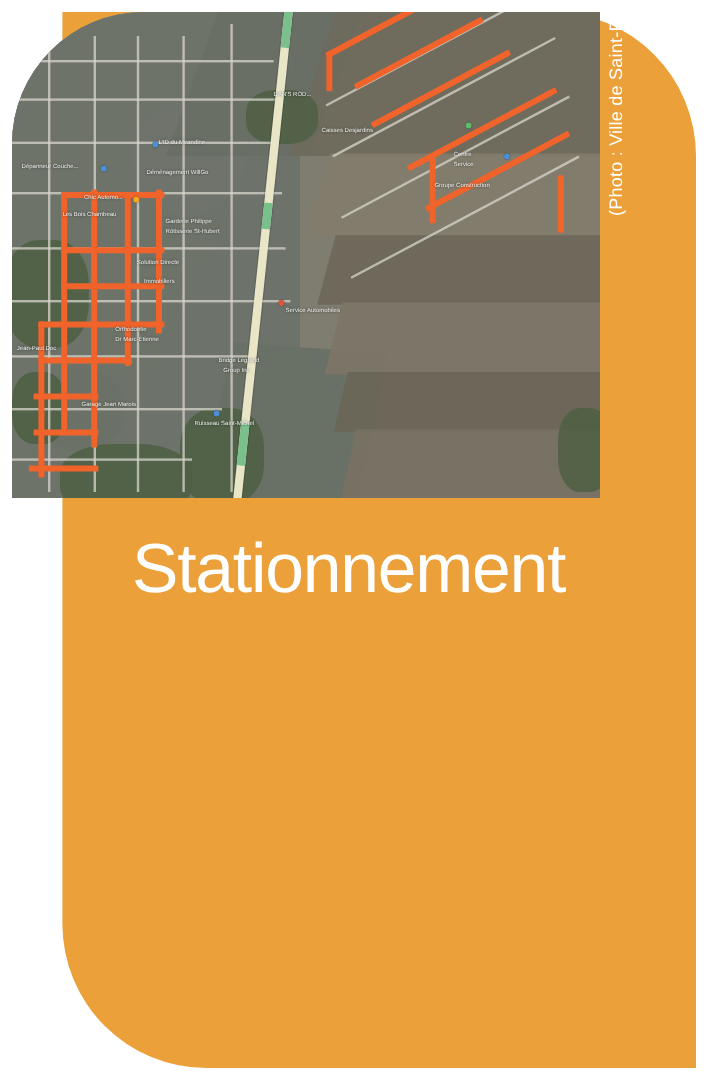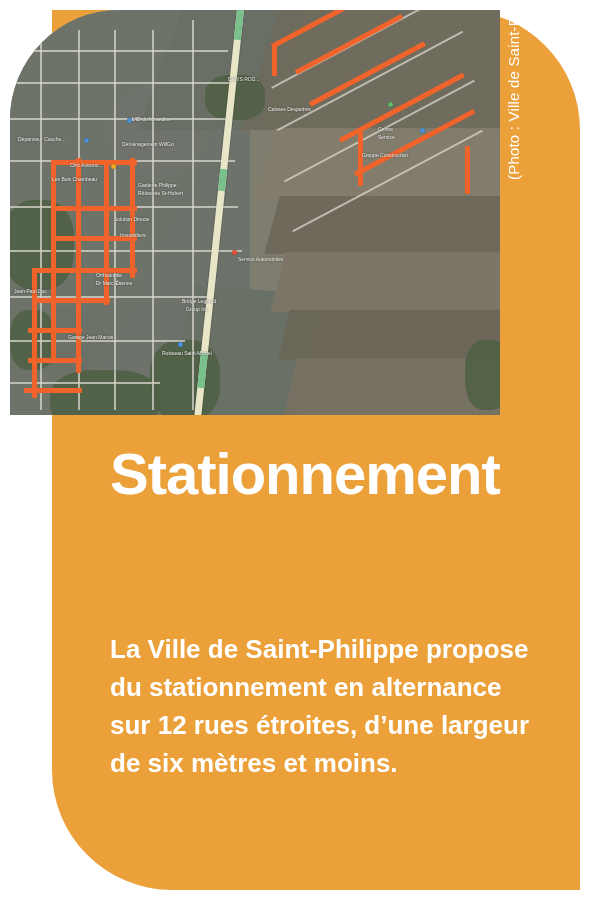--- a/index.html
+++ b/index.html
@@ -164,21 +164,21 @@
   }
 
   
   .headline {
     position: absolute;
     left: 110px;
     top: 443px;
     width: 450px;
     color: #ffffff;
     font-size: 58px;
-    font-weight: bold;
+    font-weight: normal;
     line-height: 62px;
     letter-spacing: -1px;
   }
   .headline .l2 { display: block; }
 
   .body-text {
     position: absolute;
     left: 110px;
     top: 630px;
     width: 430px;
@@ -300,15 +300,14 @@
 
     </div>
   </div>
 
   <div class="credit">(Photo : Ville de Saint-Philippe)</div>
 
   <div class="headline">
     <span>Stationnement</span>
   </div>
 
-  <div class="body-text">La Ville de Saint-Philippe propose du stationnement en alternance sur 12 rues étroites, d’une largeur de six mètres et moins.</div>
 
 </div>
 
 </body></html>

